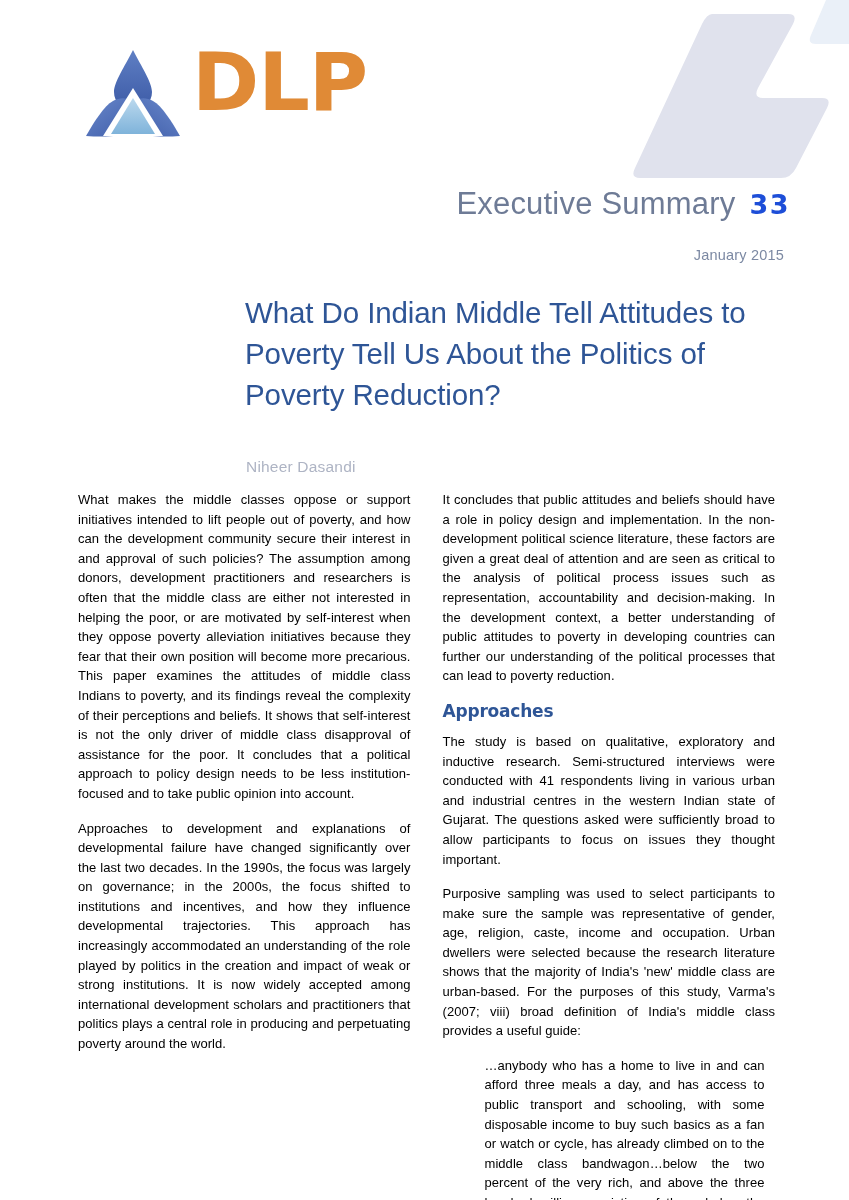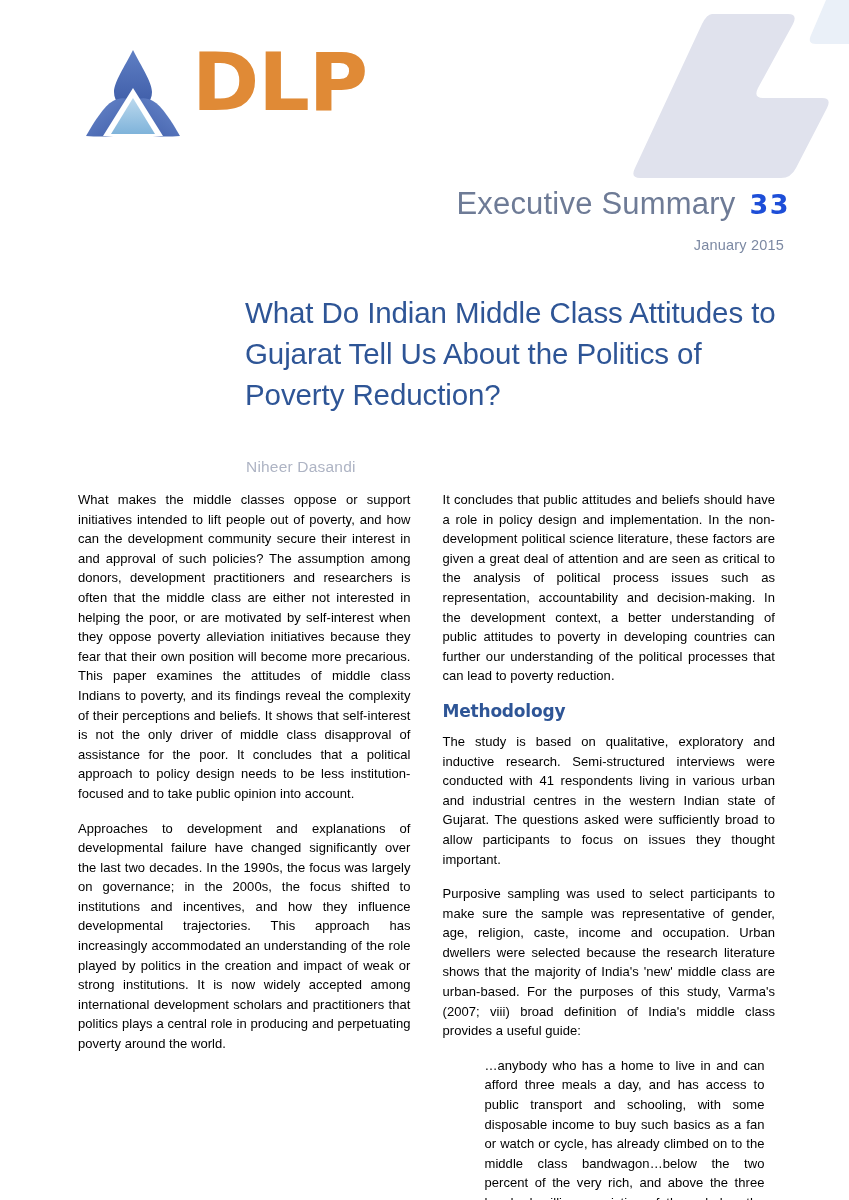--- a/index.html
+++ b/index.html
@@ -84,21 +84,21 @@
     font-weight: bold;
     font-size: 27px;
     color: #1d4ed8;
     letter-spacing: 1.5px;
     margin-left: 14px;
     vertical-align: baseline;
   }
   .es-date {
     position: absolute;
     right: 65px;
-    top: 237px;
+    top: 247px;
     font-family: "Liberation Sans", sans-serif;
     font-size: 14.5px;
     color: #7C89A3;
     letter-spacing: 0.2px;
     white-space: nowrap;
   }
 
   
   .doc-title {
     position: absolute;
@@ -208,34 +208,34 @@
   </div>
 
   <div class="logo-word">DLP</div>
 </div>
 
 <div class="es-row">
   <span class="es-title">Executive Summary</span><span class="es-number">33</span>
 </div>
 <div class="es-date">January  2015</div>
 
-<div class="doc-title">What Do Indian Middle Class Attitudes to Gujarat Tell Us About the Politics of Poverty Reduction?</div>
+<div class="doc-title">What Do Indian Middle Tell Attitudes to Poverty Tell Us About the Politics of Poverty Reduction?</div>
 <div class="doc-author">Niheer Dasandi</div>
 
 <div class="columns">
 
   <div class="col">
     <p>What makes the middle classes oppose or support initiatives intended to lift people out of poverty, and how can the development community secure their interest in and approval of such policies? The assumption among donors, development practitioners and researchers is often that the middle class are either not interested in helping the poor, or are motivated by self-interest when they oppose poverty alleviation initiatives because they fear that their own position will become more precarious. This paper examines the attitudes of middle class Indians to poverty, and its findings reveal the complexity of their perceptions and beliefs. It shows that self-interest is not the only driver of middle class disapproval of assistance for the poor. It concludes that a political approach to policy design needs to be less institution-focused and to take public opinion into account.</p>
     <p>Approaches to development and explanations of developmental failure have changed significantly over the last two decades. In the 1990s, the focus was largely on governance; in the 2000s, the focus shifted to institutions and incentives, and how they influence developmental trajectories. This approach has increasingly accommodated an understanding of the role played by politics in the creation and impact of weak or strong institutions. It is now widely accepted among international development scholars and practitioners that politics plays a central role in producing and perpetuating poverty around the world.</p>
 
   </div>
 
   <div class="col">
     <p>It concludes that public attitudes and beliefs should have a role in policy design and implementation. In the non-development political science literature, these factors are given a great deal of attention and are seen as critical to the analysis of political process issues such as representation, accountability and decision-making. In the development context, a better understanding of public attitudes to poverty in developing countries can further our understanding of the political processes that can lead to poverty reduction.</p>
-    <h2 class="section-head">Methodology</h2>
+    <h2 class="section-head">Approaches</h2>
     <p>The study is based on qualitative, exploratory and inductive research. Semi-structured interviews were conducted with 41 respondents living in various urban and industrial centres in the western Indian state of Gujarat. The questions asked were sufficiently broad to allow participants to focus on issues they thought important.</p>
     <p>Purposive sampling was used to select participants to make sure the sample was representative of gender, age, religion, caste, income and occupation. Urban dwellers were selected because the research literature shows that the majority of India's 'new' middle class are urban-based. For the purposes of this study, Varma's (2007; viii) broad definition of India's middle class provides a useful guide:</p>
     <div class="blockquote">
       <p>…anybody who has a home to live in and can afford three meals a day, and has access to public transport and schooling, with some disposable income to buy such basics as a fan or watch or cycle, has already climbed on to the middle class bandwagon…below the two percent of the very rich, and above the three hundred million consisting of those below the poverty line plus the two hundred million or so who may not be destitute but are still very poor.</p>
     </div>
   </div>
 
 </div>
 
 </body></html>

